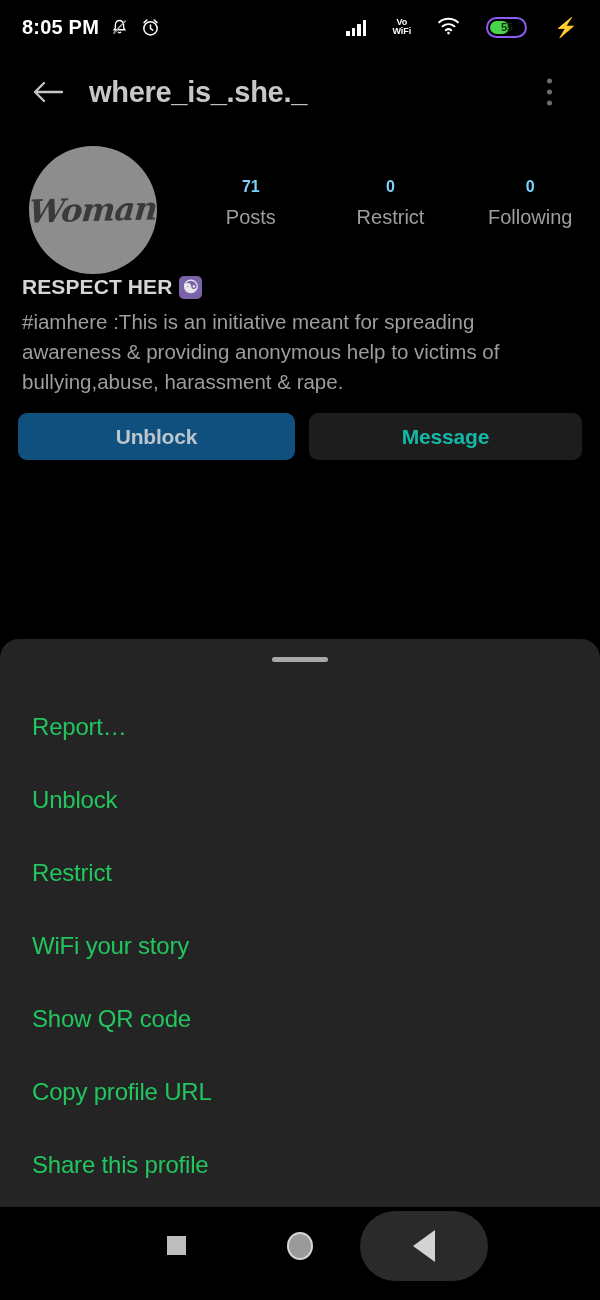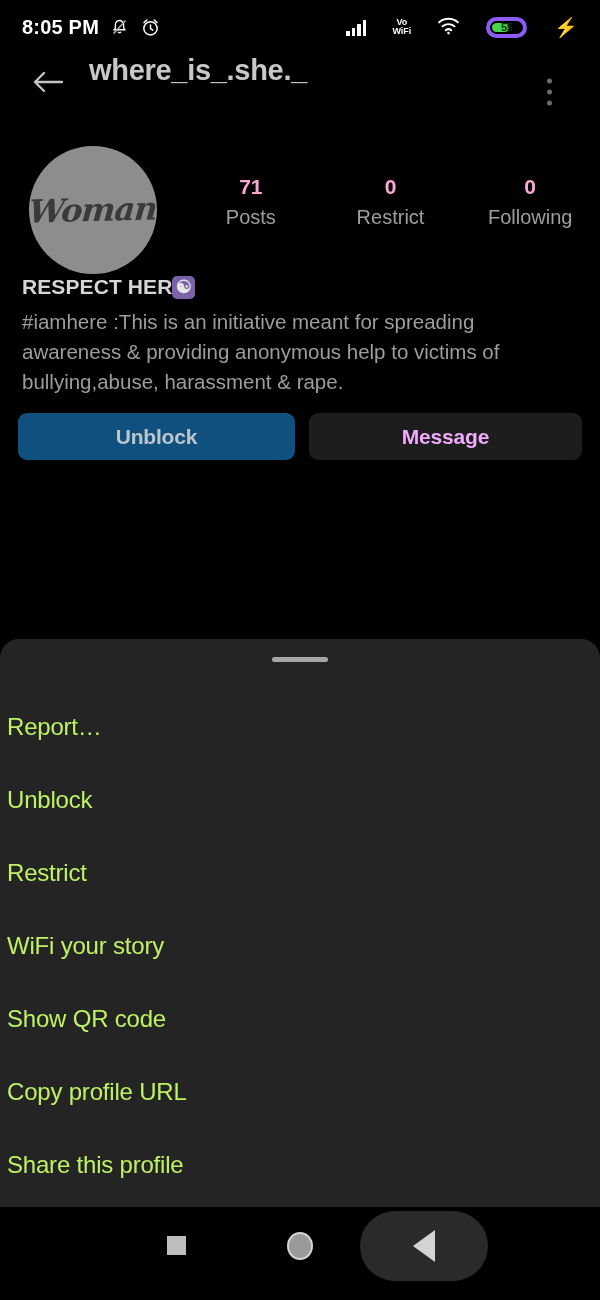--- a/index.html
+++ b/index.html
@@ -28,34 +28,34 @@
   .signal i { width:3.5px; background:#fff; display:block; border-radius:.5px; }
   .signal i:nth-child(1){ height:5px; }
   .signal i:nth-child(2){ height:8px; }
   .signal i:nth-child(3){ height:12px; }
   .signal i:nth-child(4){ height:16px; }
 
   .vowifi { display:flex; flex-direction:column; align-items:center;
             color:#fff; font-size:9px; font-weight:bold; line-height:9.5px; }
 
   .battery {
-    width:41px; height:21px; border:4px solid #8b5cf6; border-radius:11px;
+    width:41px; height:21px; border:2px solid #8b5cf6; border-radius:11px;
     position:relative; display:flex; align-items:center; padding:2px;
   }
   .battery .fill { height:100%; background:#49d449; border-radius:8px; width:58%; }
   .battery .pct {
     position:absolute; left:0; right:0; text-align:center;
     font-size:11px; font-weight:bold; color:#0c2d0c; letter-spacing:-.2px;
   }
   .bolt { color:#fff; font-size:19px; line-height:19px; margin-left:1px; }
 
   
   .appbar {
     position:absolute; top:54px; left:0; width:600px; height:76px;
-    display:flex; 
+    display:flex; align-items:center;
   }
   .back-arrow { width:56px; margin-left:20px; display:flex; justify-content:center;
                 align-items:center; height:56px; }
   .username {
     margin-left:13px; color:#c8c8c8; font-size:29px; font-weight:bold;
     letter-spacing:-.3px;
   }
   .kebab {
     position:absolute; right:38px; top:50%; transform:translateY(-50%);
     display:flex; flex-direction:column; gap:6px; align-items:center;
@@ -77,63 +77,63 @@
   }
   .avatar-text {
     font-family:"DejaVu Serif", serif;
     font-style:italic; font-weight:bold;
     font-size:32px; color:#3a3a3a;
     transform:skewX(-6deg) rotate(-1.5deg);
     letter-spacing:-1px;
   }
   .stats { flex:1; display:flex; margin-left:24px; margin-top:24px; }
   .stat { flex:1; text-align:center; }
-  .stat-num { color:#f9a8d4; font-size:21px; font-weight:bold; line-height:30px; }
+  .stat-num { color:#7dd3fc; font-size:16px; font-weight:bold; line-height:30px; }
   .stat-lbl { color:#9e9e9e; font-size:20px; line-height:30px; }
 
   
   .bio { position:absolute; top:274px; left:22px; width:556px; }
   .bio-title {
     color:#d6d6d6; font-size:21px; font-weight:bold; letter-spacing:.1px;
-    display:flex; align-items:center; line-height:26px;
+    display:flex; align-items:center; gap:7px; line-height:26px;
   }
   .yinyang {
     width:23px; height:23px; border-radius:5px; background:#7a63a8;
     display:inline-flex; align-items:center; justify-content:center;
     font-size:18px; color:#e8e8e8; line-height:18px;
   }
   .bio-body {
     margin-top:7px; color:#9d9d9d; font-size:20.5px; line-height:30px;
   }
 
   
   .actions { position:absolute; top:413px; left:18px; width:564px;
              display:flex; gap:14px; }
   .btn {
     height:47px; border-radius:9px; display:flex; align-items:center;
     justify-content:center; font-size:21px; font-weight:bold;
     letter-spacing:-.2px; cursor:pointer; border:none;
     font-family:"Liberation Sans", sans-serif;
   }
   .btn-unblock { width:277px; background:#10507f; color:#bcc6cc; }
-  .btn-message { width:273px; background:#1d1d1d; color:#f0abfc; }
+  .btn-message { width:273px; background:#1d1d1d; color:#14b8a6; }
 
   
   .sheet {
     position:absolute; left:0; bottom:77px; width:600px; height:568px;
     background:#242424; border-radius:19px 19px 0 0;
   }
   .handle {
     width:56px; height:5px; border-radius:3px; background:#a8a8a8;
     margin:18px auto 0;
   }
   .sheet-list { margin-top:28px; }
   .sheet-item {
     height:73px; display:flex; align-items:center;
-    padding-left:7px; color:#bef264; font-size:24px;
+    padding-left:32px; color:#22c55e; font-size:24px;
     letter-spacing:-.2px; cursor:pointer;
   }
 
   
   .navbar {
     position:absolute; left:0; bottom:0; width:600px; height:77px;
     background:#000; display:flex; align-items:center;
   }
   .nav-btn { position:absolute; top:50%; transform:translateY(-50%);
              display:flex; align-items:center; justify-content:center;

